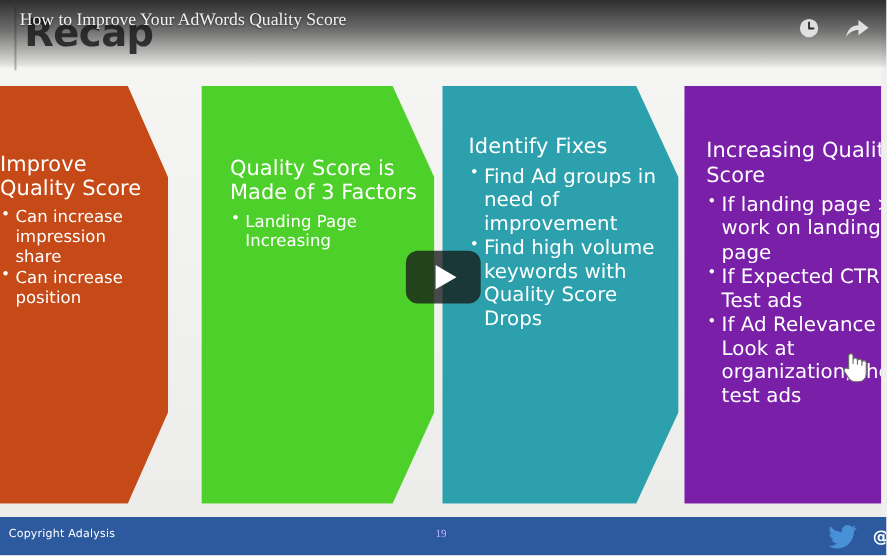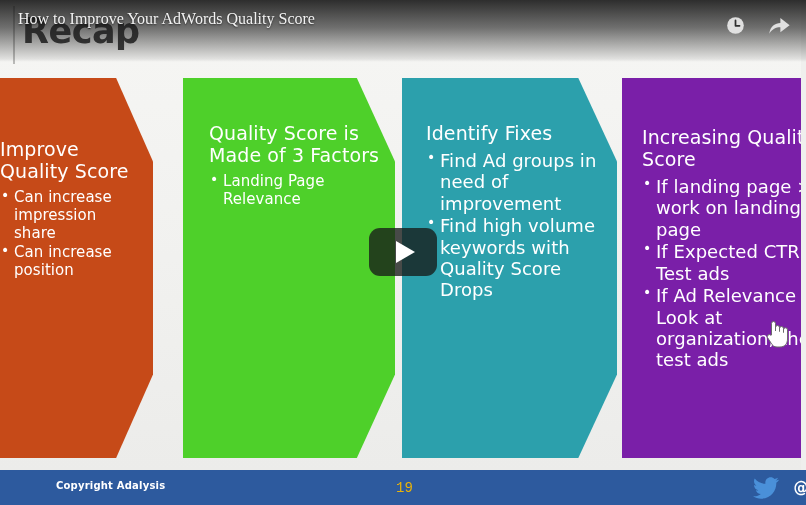--- a/index.html
+++ b/index.html
@@ -71,21 +71,21 @@
     left:19px;
   }
 
   
   #panel-0{left:-52px;width:205px;background:#c64a18;}
   #panel-1{left:183px;width:212px;background:#4ed02a;}
   #panel-2{left:402px;width:215px;background:#2ca0ac;}
   #panel-3{left:622px;width:232px;background:#7a1fa8;}
 
   #panel-0 .panel-inner{padding-left:52px;padding-top:60px;}
-  #panel-1 .panel-inner{padding-top:44px;padding-left:26px;}
+  #panel-1 .panel-inner{padding-top:64px;padding-left:26px;}
   #panel-2 .panel-inner{padding-top:44px;padding-left:24px;}
   #panel-3 .panel-inner{padding-top:48px;padding-left:20px;}
 
   #panel-2 li, #panel-3 li{font-size:18px;line-height:1.19;}
 
   
   .play-button{
     position:absolute;left:369px;top:228px;width:68px;height:48px;
     background:rgba(23,27,24,0.78);
     border-radius:11px/11px;
@@ -124,26 +124,26 @@
   }
 
   
   .footer{
     position:absolute;left:0;bottom:0;width:806px;height:35px;
     background:#2d5a9e;
   }
   .footer .copyright{
     position:absolute;left:8px;top:10px;
     font-family:"DejaVu Sans", sans-serif;
-    font-size:10px;font-weight:bold;color:#ffffff;letter-spacing:0.2px;margin-left:48px;
+    font-size:10px;font-weight:normal;color:#ffffff;letter-spacing:0.2px;
   }
   .footer .pagenum{
     position:absolute;left:396px;top:10px;
-    font-family:Liberation Mono, monospace;
-    font-size:14px;color:#eab308;
+    font-family:Liberation Serif, serif;
+    font-size:10px;color:#c4b5fd;
   }
   .footer .social{
     position:absolute;right:-14px;top:7px;
     display:flex;align-items:center;gap:14px;
   }
   .footer .handle{
     font-family:"DejaVu Sans", sans-serif;
     font-size:15px;font-weight:bold;color:#ffffff;
     white-space:nowrap;
   }
@@ -173,21 +173,21 @@
             <li>Can increase impression share</li>
             <li>Can increase position</li>
           </ul>
         </div>
       </div>
 
       <div class="panel" id="panel-1">
         <div class="panel-inner">
           <h3>Quality Score is Made of 3 Factors</h3>
           <ul>
-            <li>Landing Page Relevance</li>
+            <li>Landing Page Increasing</li>
           </ul>
         </div>
       </div>
 
       <div class="panel" id="panel-2">
         <div class="panel-inner">
           <h3>Identify Fixes</h3>
           <ul>
             <li>Find Ad groups in need of improvement</li>
             <li>Find high volume keywords with Quality Score Drops</li>

